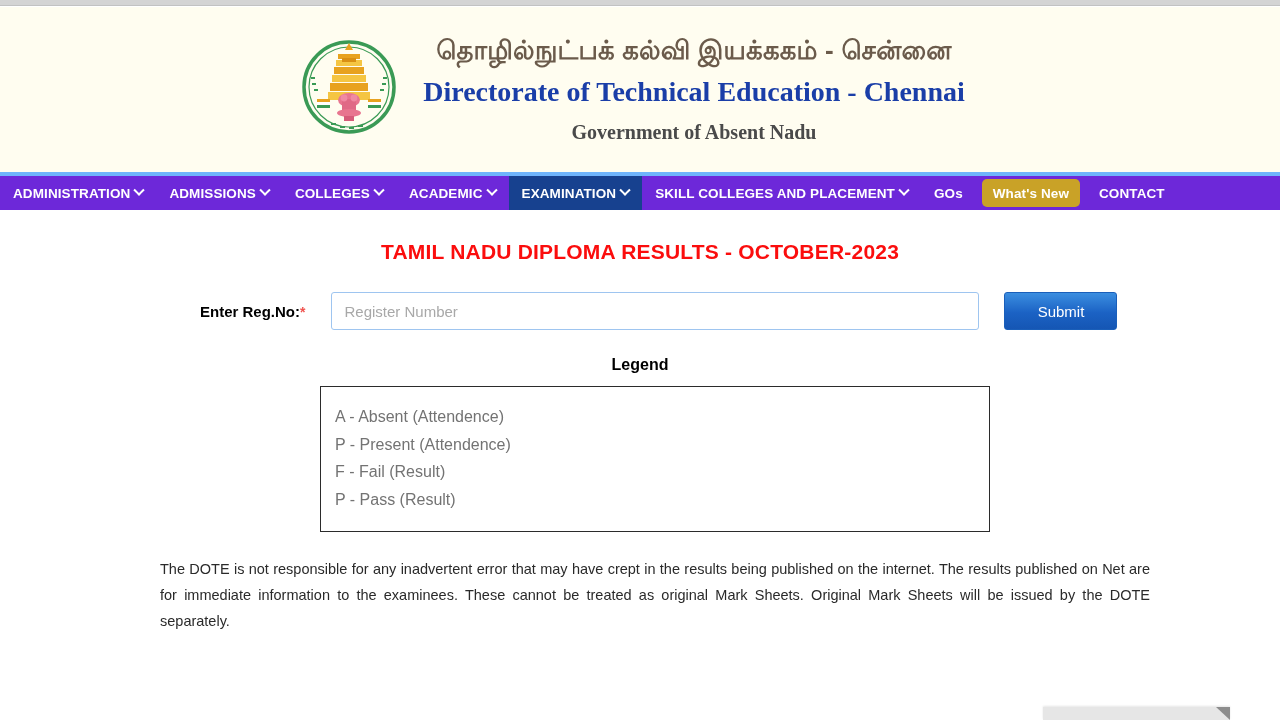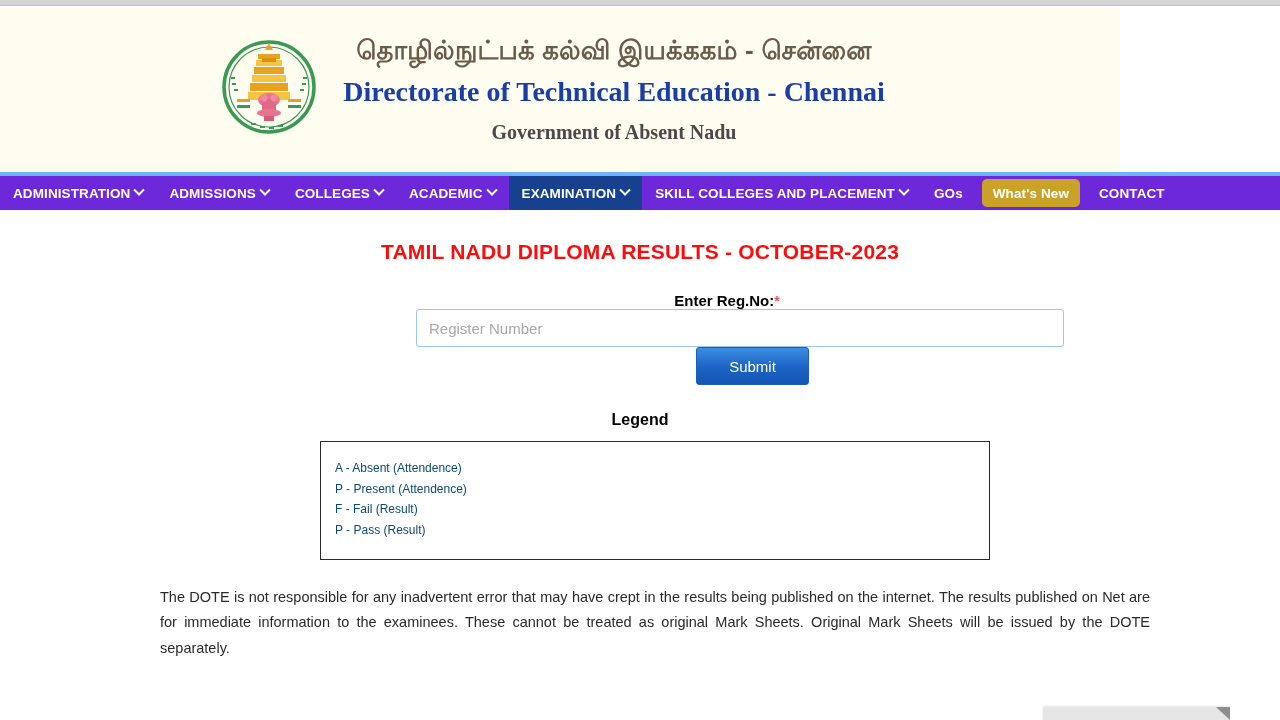--- a/index.html
+++ b/index.html
@@ -15,21 +15,21 @@
   #top-chrome {
     position: absolute; left: 0; top: 0;
     width: 1280px; height: 6px;
     background: #d4d4d4;
     border-bottom: 1px solid #c2c2c2;
   }
 
   
   #site-header {
     position: absolute; left: 0; top: 7px;
-    width: 1120px; height: 165px;
+    width: 1280px; height: 165px;
     background: #fffdf0;
     display: flex;
     align-items: center;
     justify-content: center;
   }
   #header-inner {
     display: flex;
     align-items: center;
     gap: 26px;
     margin-left: -14px;
@@ -126,21 +126,20 @@
     letter-spacing: .2px;
     margin-top: 30px;
   }
 
   
   #form-row {
     display: flex;
     align-items: center;
     margin-top: 28px;
     padding-left: 200px;
-    flex-direction: column;
   }
   #reg-label {
     font-size: 15px;
     font-weight: bold;
     color: #000000;
     white-space: nowrap;
     margin-right: 26px;
   }
   #reg-required { color: #f0534f; font-size: 14px; }
   #reg-input {
@@ -175,22 +174,22 @@
     margin-top: 26px;
   }
   #legend-box {
     width: 670px;
     margin: 12px auto 0 auto;
     margin-left: 320px;
     border: 1px solid #2b2b2b;
     padding: 16px 14px 18px 14px;
   }
   .legend-line {
-    font-size: 12px;
-    color: #0c4a6e;
+    font-size: 16px;
+    color: #737373;
     line-height: 1.72;
   }
 
   
   #disclaimer {
     margin-top: 25px;
     padding: 0 130px 0 160px;
   }
   #disclaimer-heading {
     font-size: 16px;

